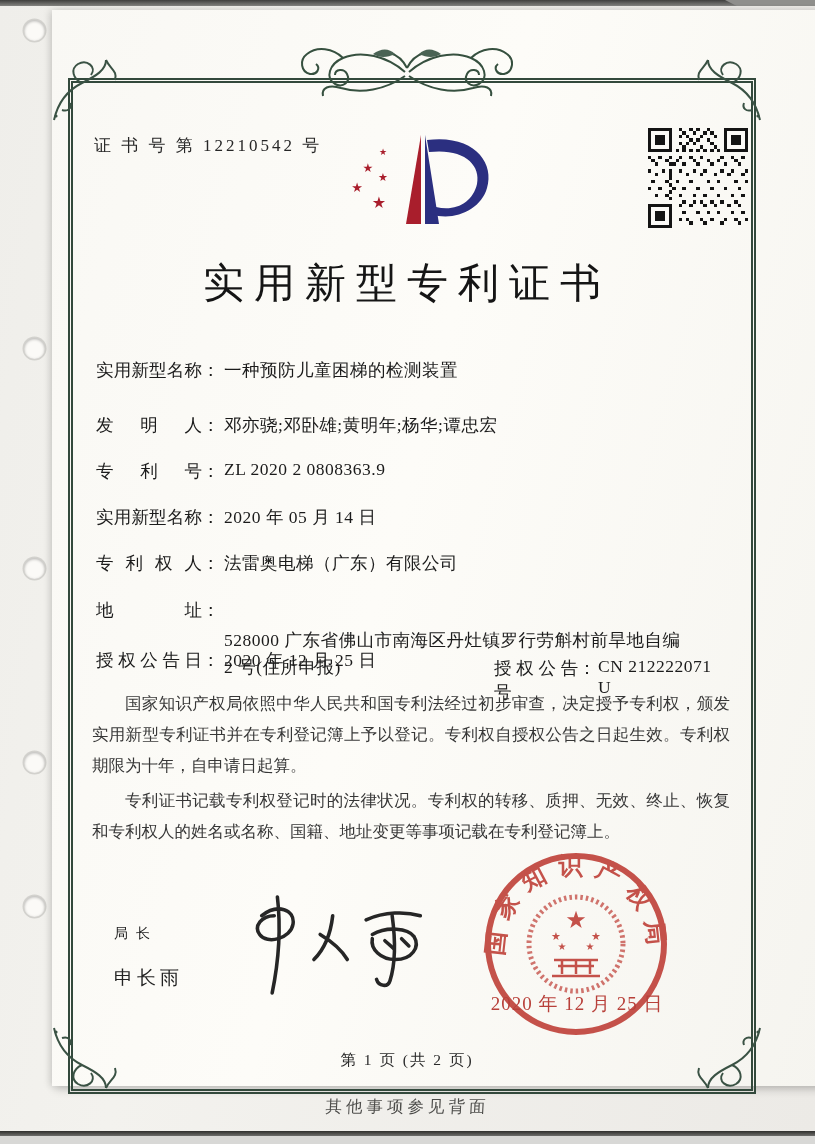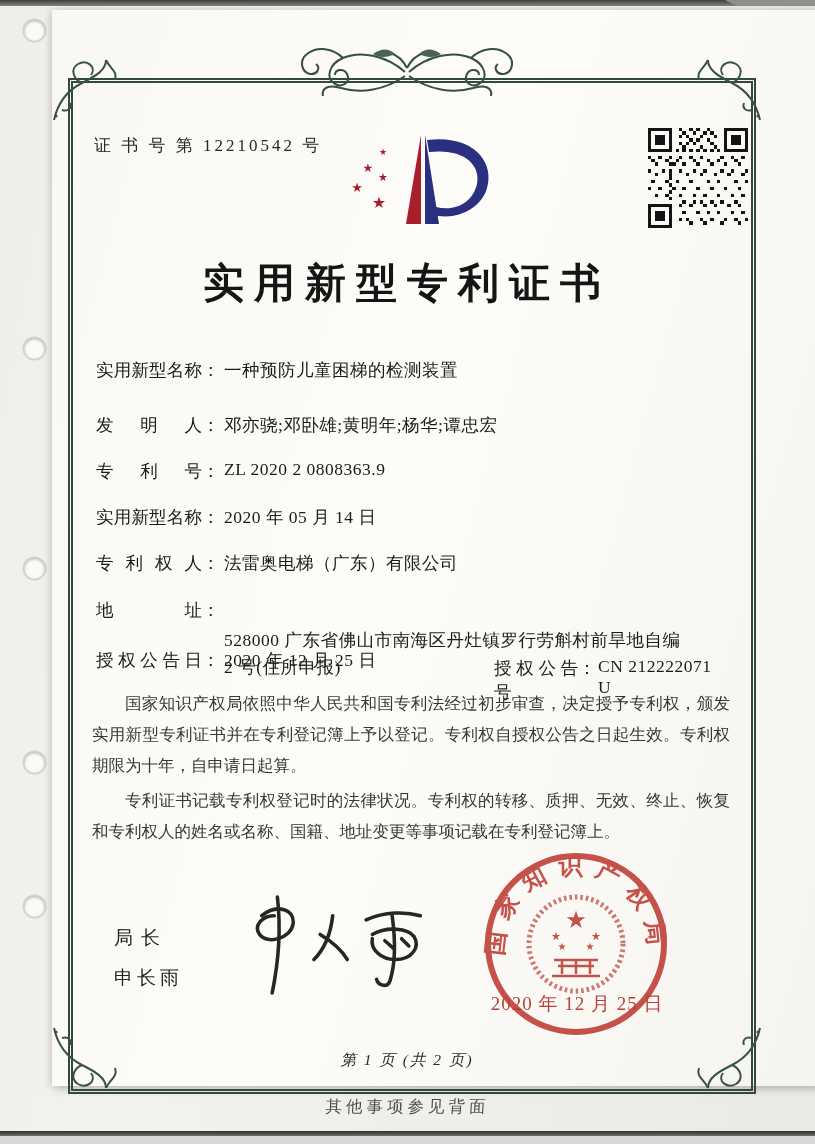--- a/index.html
+++ b/index.html
@@ -16,38 +16,38 @@
          box-shadow:-3px 0 7px rgba(0,0,0,.10),3px 3px 9px rgba(0,0,0,.20);padding-left:32px;}
   .hole{position:absolute;left:24px;width:21px;height:21px;border-radius:50%;
         background:#fbfaf7;box-shadow:inset 0 1px 3px rgba(0,0,0,.28),0 0 0 1.5px #d2d1cd;}
   .frame{position:absolute;left:16px;top:68px;width:678px;height:1006px;
          border:5px double #33493c;}
   .orn{position:absolute;}
   .cert-no{position:absolute;left:42px;top:124px;font-size:17px;letter-spacing:3px;color:#262626;}
   .logo{position:absolute;left:293px;top:116px;width:150px;height:115px;}
   .qr{position:absolute;left:596px;top:118px;width:100px;height:100px;}
   .doc-title{position:absolute;left:16px;top:246px;width:678px;text-align:center;
-             font-size:41px;font-weight:bold;letter-spacing:10px;color:#151515;}
+             font-size:41px;font-weight:normal;letter-spacing:10px;color:#151515;}
   .field{position:absolute;left:44px;display:flex;font-size:17.5px;color:#1b1b1b;font-weight:500;}
   .lbl{display:inline-block;width:106px;text-align:justify;text-align-last:justify;}
   .colon{display:inline-block;width:22px;}
   .val{letter-spacing:.5px;}
   .val-wrap{width:470px;line-height:27px;margin-top:29px;}
   .grant2{position:absolute;left:398px;top:8px;display:flex;}
   .body-par{position:absolute;left:40px;width:638px;font-size:16.5px;line-height:31px;
             color:#373737;text-align:justify;}
   .body-par p{margin:0 0 4px 0;text-indent:2em;}
-  .sig-title{position:absolute;left:62px;top:915px;font-size:19px;letter-spacing:8px;color:#222;}
+  .sig-title{position:absolute;left:62px;top:915px;font-size:14px;letter-spacing:8px;color:#222;}
   .sig-name{position:absolute;left:62px;top:955px;font-size:19px;letter-spacing:4px;color:#222;}
   .signature{position:absolute;left:168px;top:872px;width:240px;height:130px;}
   .seal{position:absolute;left:428px;top:838px;width:192px;height:192px;opacity:.9;}
   .seal-date{position:absolute;left:420px;top:981px;width:210px;text-align:center;
              font-size:19px;color:#b8403a;letter-spacing:1px;font-weight:500;}
   .page-info{position:absolute;left:16px;top:1040px;width:678px;text-align:center;
-             font-size:15.5px;letter-spacing:2px;color:#2a2a2a;font-style:italic;}
+             font-size:15.5px;letter-spacing:2px;color:#2a2a2a;}
   .back-note{position:absolute;left:0;top:1096px;width:815px;text-align:center;
              font-size:16.5px;letter-spacing:4px;color:#30302e;opacity:.85;transform:skewX(-3deg);}
   .bottom-line{position:absolute;left:0;top:1131px;width:815px;height:5px;
              background:linear-gradient(#2e2e2c,#6e6e6b);}
   svg text.star{font-family:"DejaVu Sans",sans-serif;}
 </style>
 </head>
 <body>
 
 <div class="stage">

